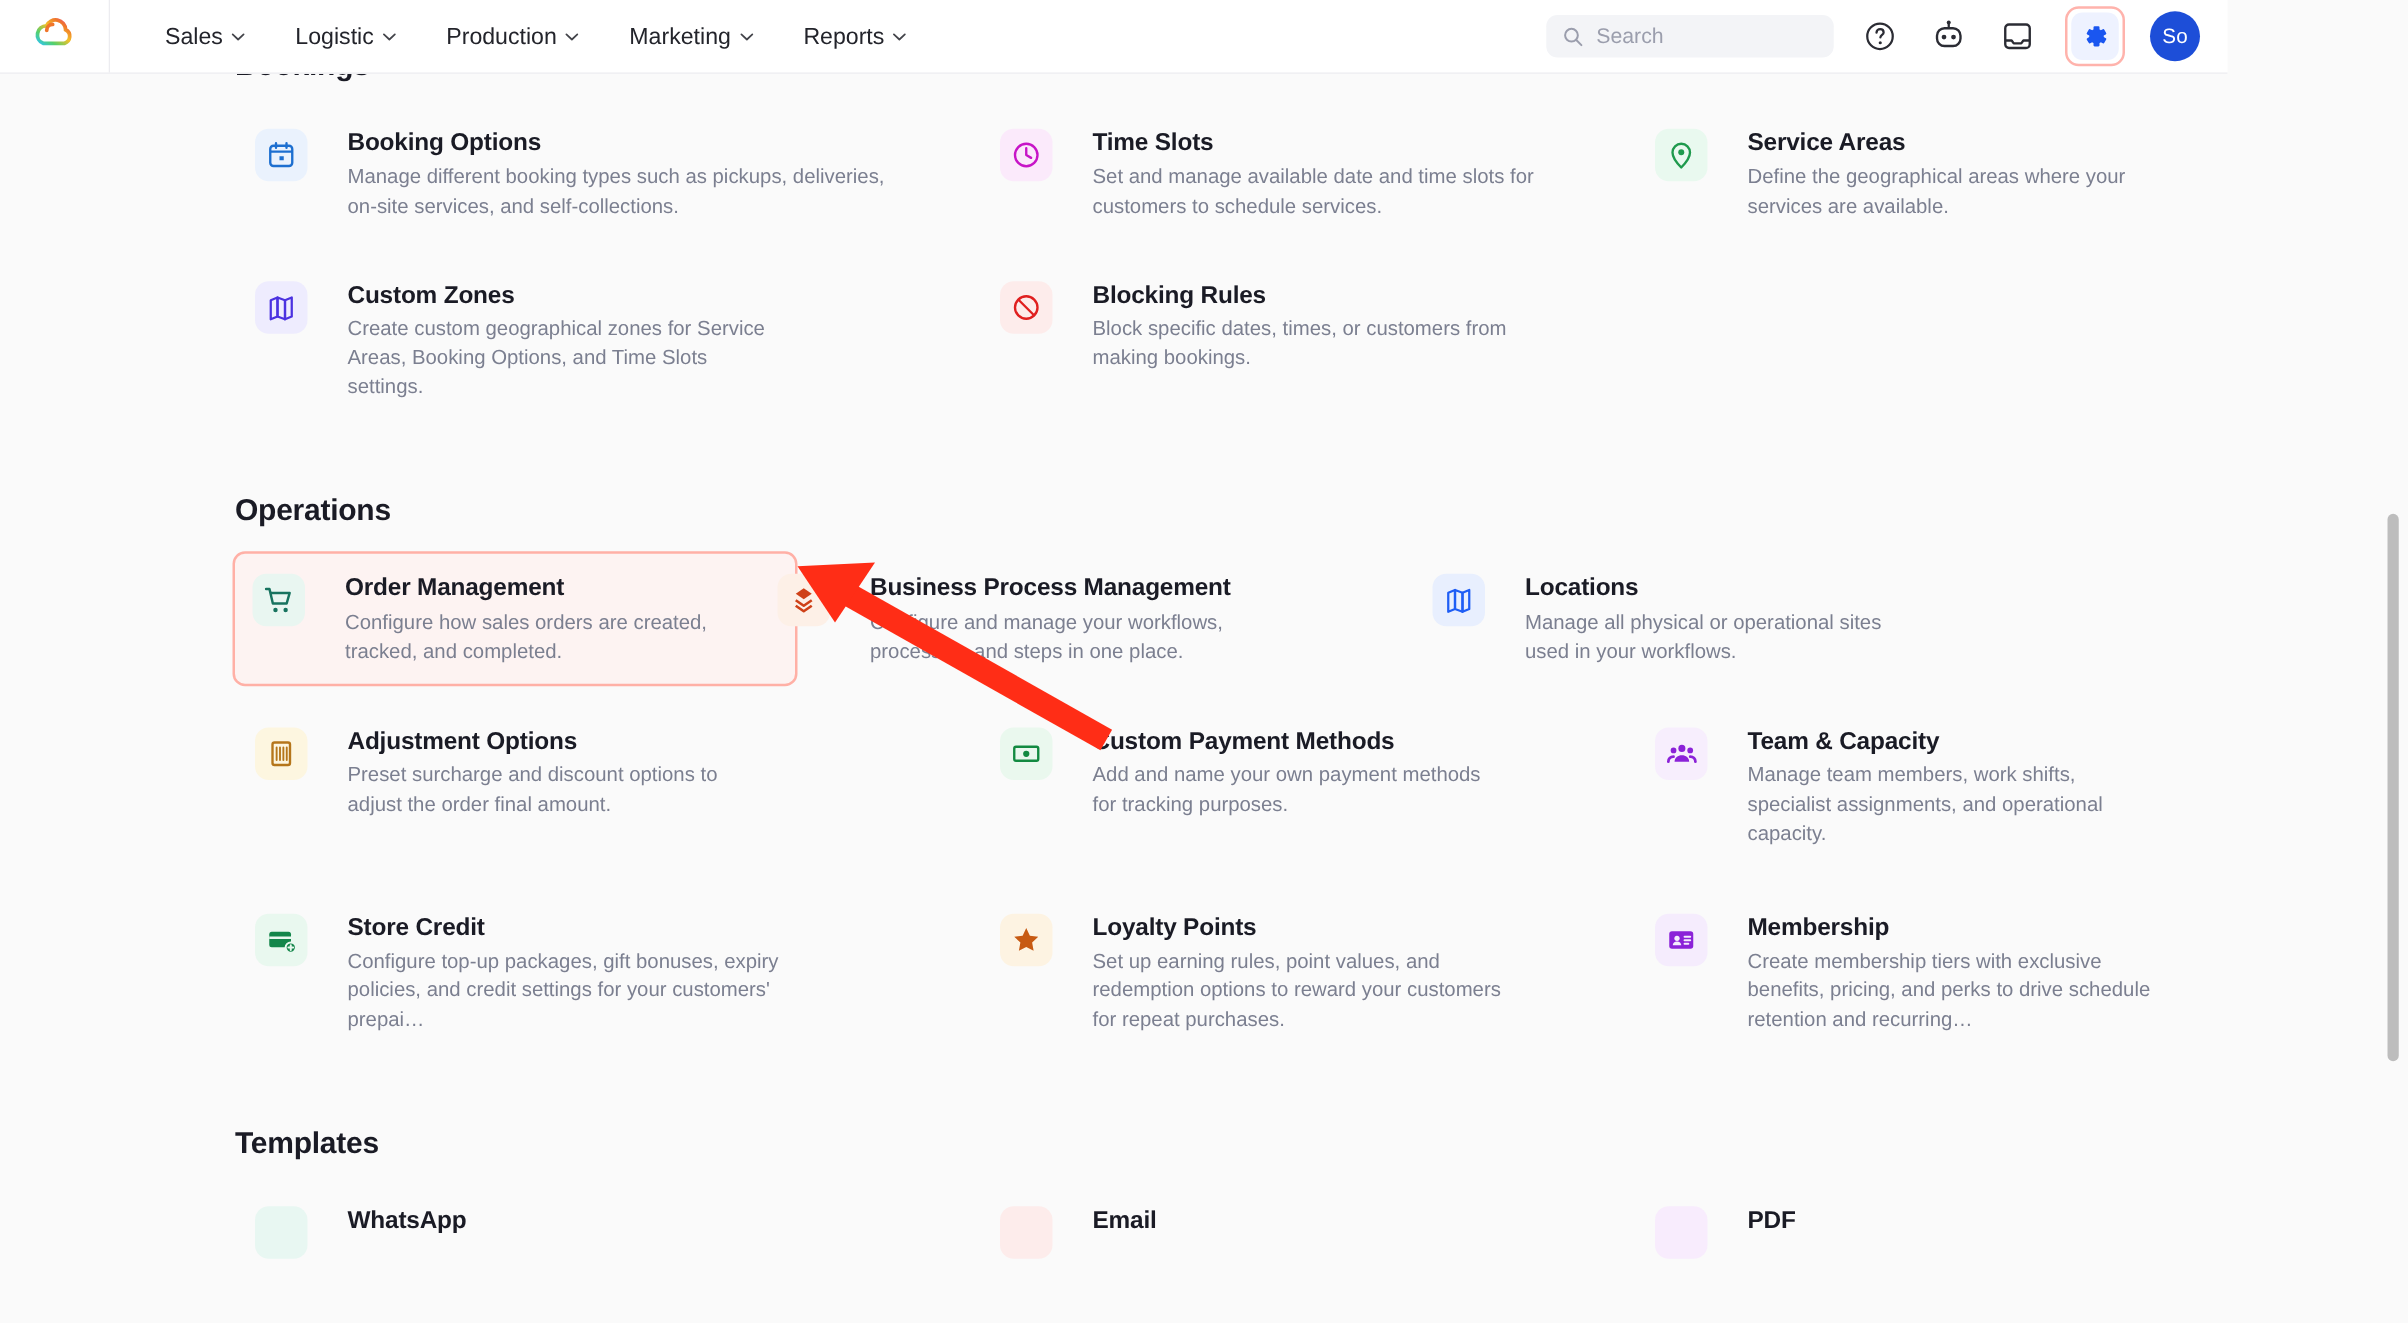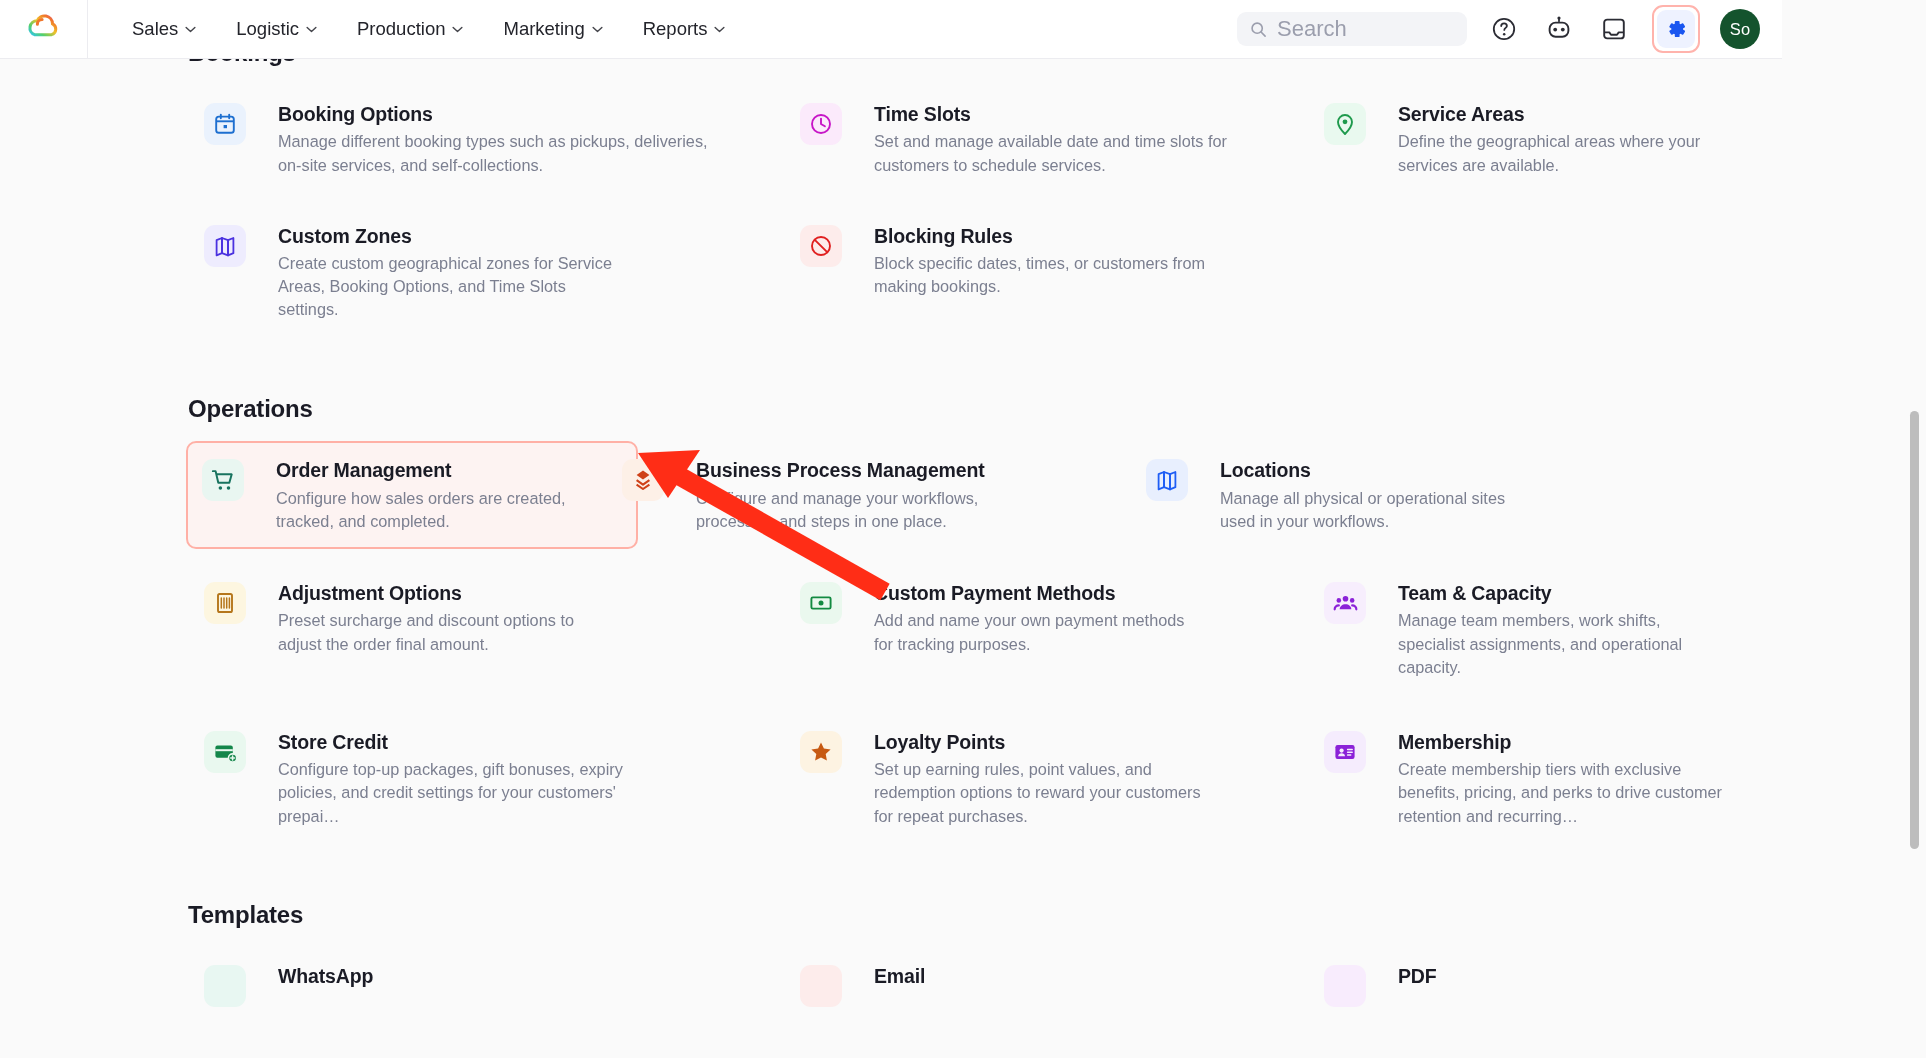--- a/index.html
+++ b/index.html
@@ -37,42 +37,42 @@
 
   .header-right {
     margin-left: auto; display: flex; align-items: center;
     gap: 18px; padding-right: 22px;
   }
   .searchbox {
     width: 230px; height: 34px; background: #f3f4f7;
     border-radius: 9px; display: flex; align-items: center;
     gap: 10px; padding: 0 13px; cursor: text;
   }
-  .searchbox .ph { font-size: 22px; color: #9b9ead; }
+  .searchbox .ph { font-size: 17px; color: #9b9ead; }
   .icon-btn {
     width: 37px; height: 37px; border-radius: 9px;
     display:flex; align-items:center; justify-content:center;
     cursor:pointer; position: relative;
   }
   .icon-btn svg { display:block; }
   .gear-wrap {
     width: 48px; height: 48px; border-radius: 11px;
     border: 2.2px solid #ffb3ac;
     background: #ffffff;
     display:flex; align-items:center; justify-content:center;
     cursor:pointer; margin: 0 2px;
   }
   .gear-inner {
     width: 38px; height: 38px; border-radius: 9px;
     background: #eef2ff;
     display:flex; align-items:center; justify-content:center;
   }
   .avatar {
     width: 40px; height: 40px; border-radius: 50%;
-    background: #14532d; color:#fff; font-size: 16.5px;
+    background: #1d4ed8; color:#fff; font-size: 16.5px;
     display:flex; align-items:center; justify-content:center;
     cursor:pointer; letter-spacing:.2px;
   }
 
   
   .content {
     position: absolute; top: 59px; left: 0;
     width: 1926px; height: 999px;
     background: #fafafa;
     overflow: hidden;
@@ -445,21 +445,21 @@
         <div class="ic" style="background:#f5ecfd;">
           <svg width="24" height="24" viewBox="0 0 24 24">
             <rect x="2.4" y="5" width="19.2" height="14" rx="2.2" fill="#8b22d8"></rect>
             <circle cx="8.6" cy="10.6" r="2.1" fill="#f5ecfd"></circle>
             <path d="M5.2 16.2c0-1.9 1.5-3 3.4-3s3.4 1.1 3.4 3z" fill="#f5ecfd"></path>
             <path d="M14.6 9.4h4.6M14.6 12.2h4.6M14.6 15h3.1" stroke="#f5ecfd" stroke-width="1.5" stroke-linecap="round"></path>
           </svg>
         </div>
         <div class="card-text">
           <div class="card-title">Membership</div>
-          <div class="card-desc" style="max-width:348px;">Create membership tiers with exclusive benefits, pricing, and perks to drive customer retention and recurring…</div>
+          <div class="card-desc" style="max-width:348px;">Create membership tiers with exclusive benefits, pricing, and perks to drive schedule retention and recurring…</div>
         </div>
       </div>
     </div>
 
     <div class="section-title" style="margin-top:57px;">Templates</div>
 
     <div class="grid" style="margin-top:18px;">
 
       <div class="card">
         <div class="ic" style="background:#e8f7f2;">

